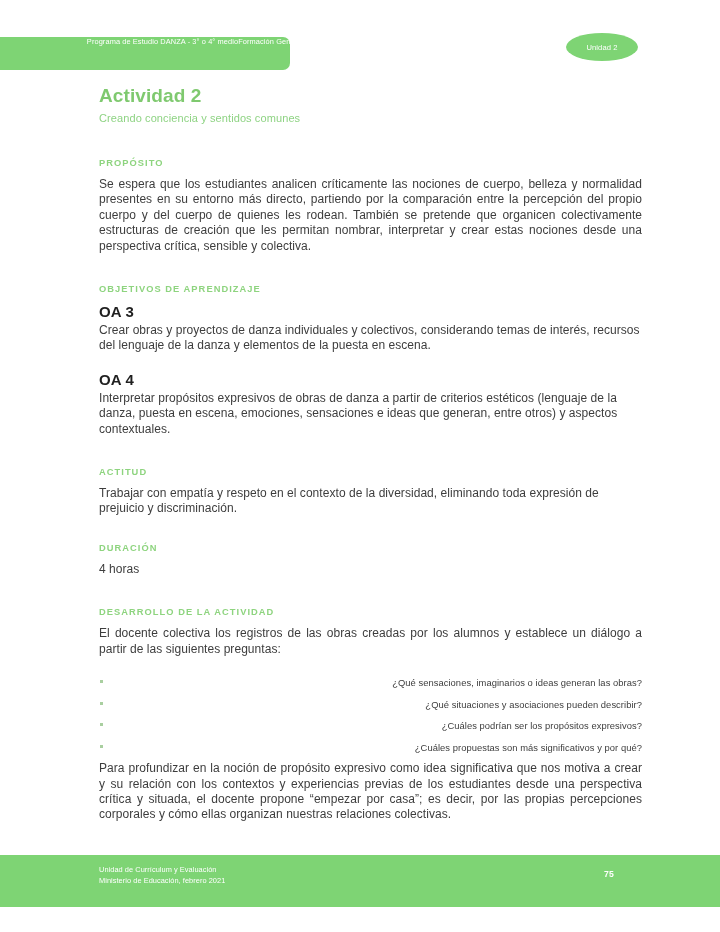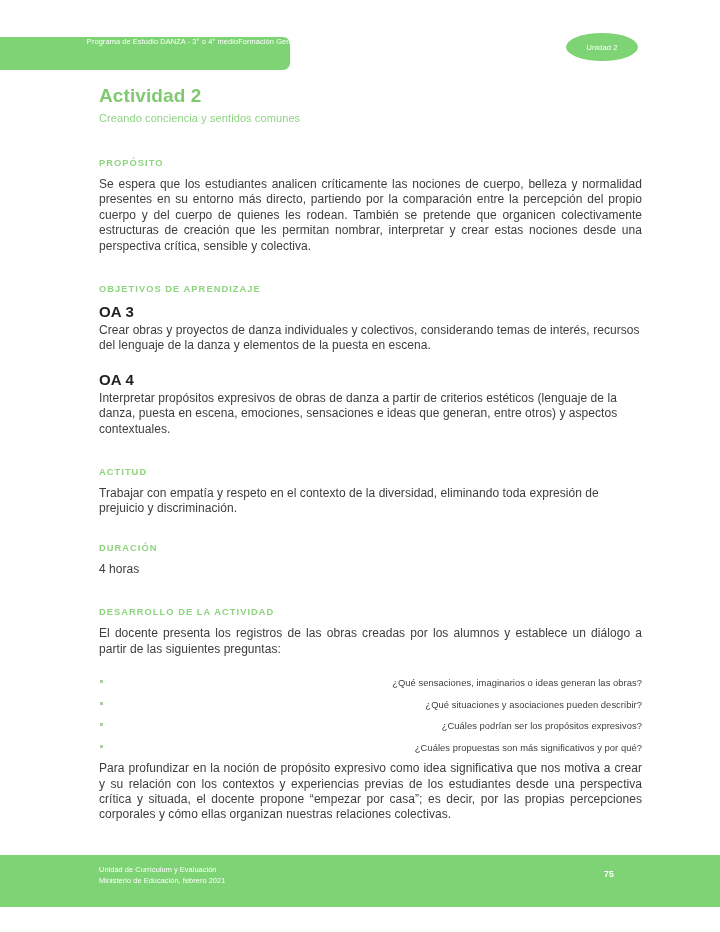--- a/index.html
+++ b/index.html
@@ -204,21 +204,21 @@
     <p class="body left">Interpretar propósitos expresivos de obras de danza a partir de criterios estéticos (lenguaje de la danza, puesta en escena, emociones, sensaciones e ideas que generan, entre otros) y aspectos contextuales.</p>
   </div>
 
   <div class="section-heading">ACTITUD</div>
   <p class="body left">Trabajar con empatía y respeto en el contexto de la diversidad, eliminando toda expresión de prejuicio y discriminación.</p>
 
   <div class="section-heading tight">DURACIÓN</div>
   <p class="body left">4 horas</p>
 
   <div class="section-heading">DESARROLLO DE LA ACTIVIDAD</div>
-  <p class="body">El docente presenta los registros de las obras creadas por los alumnos y establece un diálogo a partir de las siguientes preguntas:</p>
+  <p class="body">El docente colectiva los registros de las obras creadas por los alumnos y establece un diálogo a partir de las siguientes preguntas:</p>
 
   <ul class="bullet-list">
     <li>
       <span class="bullet-mark"></span>
       <span>¿Qué sensaciones, imaginarios o ideas generan las obras?</span>
     </li>
     <li>
       <span class="bullet-mark"></span>
       <span>¿Qué situaciones y asociaciones pueden describir?</span>
     </li>

